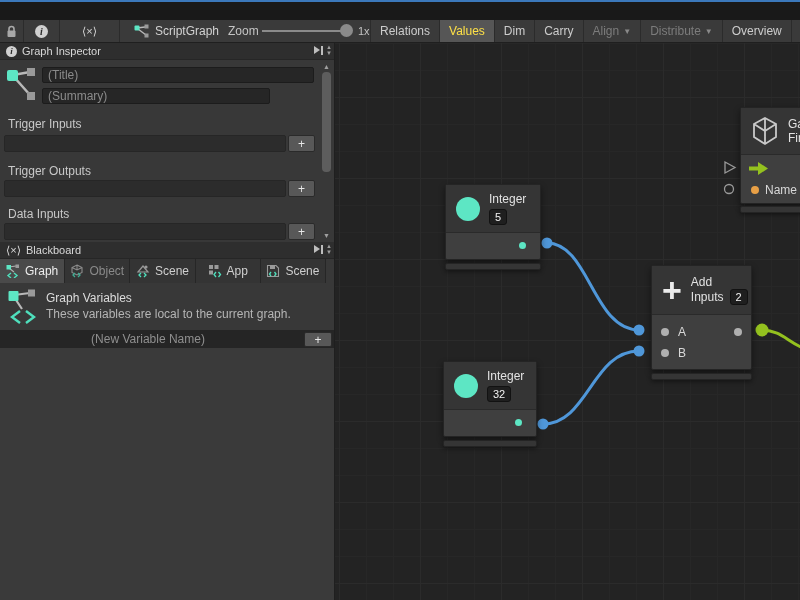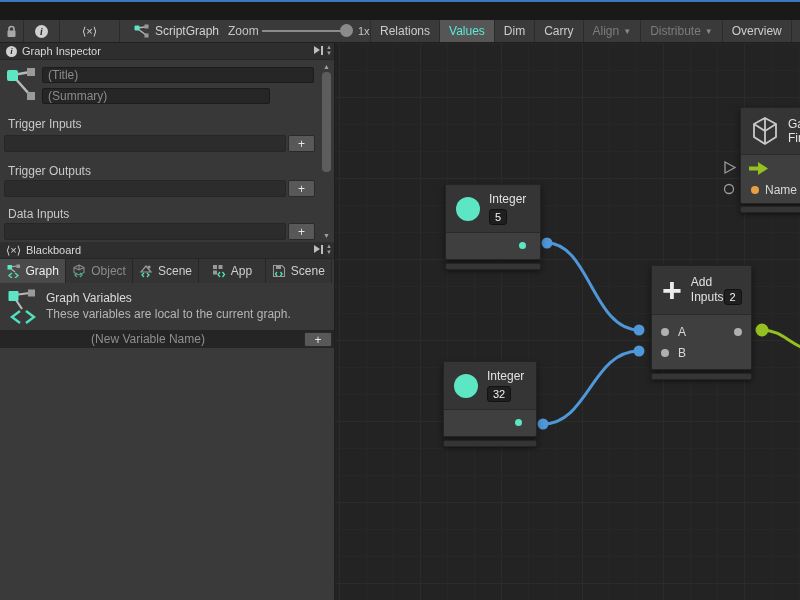--- a/index.html
+++ b/index.html
@@ -41,21 +41,21 @@
   .tb-graphname { position:absolute; left:134px; top:0; height:22px; display:flex; align-items:center; gap:6px; color:#d2d2d2; }
   .tb-zoomlabel { position:absolute; left:228px; top:0; height:22px; display:flex; align-items:center; color:#c4c4c4; }
   .zoom-track { position:absolute; left:262px; top:10px; width:86px; height:2px; background:#8b8b8b; }
   .zoom-handle { position:absolute; left:340px; top:4px; width:13px; height:13px; border-radius:50%; background:#8b8b8b; }
   .tb-zoomval { position:absolute; left:358px; top:0; height:22px; display:flex; align-items:center; color:#c4c4c4; font-size:11px; }
   .tb-right { position:absolute; left:370px; right:0; top:0; height:28px; display:flex; }
   .tb-right .tbtn2 {
     height:22px; padding:0 9px; display:flex; align-items:center; gap:4px;
     border-left:1px solid #2b2b2b; color:#cccccc; white-space:nowrap;
   }
-  .tbtn2.active { background:#565656; color:#5eead4; }
+  .tbtn2.active { background:#565656; color:#fde047; }
   .tbtn2.disabled { color:#7c7c7c; }
   .dd-arrow { font-size:8px; color:#8a8a8a; margin-top:1px; }
   
   .left-panel { position:absolute; left:0; top:43px; width:335px; bottom:0; background:#383838; border-right:1px solid #1f1f1f; }
   .panel-header {
     position:absolute; left:0; right:0; height:17px; background:#2e2e2e;
     border-bottom:1px solid #262626; display:flex; align-items:center; padding-left:6px; gap:5px; color:#d8d8d8; font-size:11px;
   }
   .ph-right { position:absolute; right:2px; top:1px; display:flex; align-items:center; gap:3px; }
   .dock-icon { display:flex; align-items:center; }
@@ -70,21 +70,21 @@
   .sec-label { position:absolute; left:8px; color:#c8c8c8; font-size:12px; }
   .empty-row { position:absolute; left:4px; height:17px; background:#2c2c2c; border:1px solid #262626; border-radius:2px; }
   .plus-btn {
     position:absolute; width:27px; height:17px; background:#585858; border:1px solid #2a2a2a; border-radius:2px;
     color:#e8e8e8; font-size:12px; display:flex; align-items:center; justify-content:center; cursor:default;
   }
   .vscroll { position:absolute; left:320px; width:13px; }
   .vs-arrow { position:absolute; left:0; width:13px; height:9px; color:#9f9f9f; font-size:7px; text-align:center; line-height:9px; }
   .vs-thumb { position:absolute; left:2px; width:9px; border-radius:4px; background:#5d5d5d; }
   
-  .bb-tabs { position:absolute; left:0; right:2px; top:216px; height:24px; background:#2d2d2d; display:flex; }
+  .bb-tabs { position:absolute; left:0; right:8px; top:216px; height:24px; background:#2d2d2d; display:flex; }
   .bb-tab {
     flex:1; display:flex; align-items:center; justify-content:center; gap:5px;
     background:#343434; border-right:1px solid #262626; color:#cfcfcf; font-size:12px;
   }
   .bb-tab.active { background:#4a4a4a; color:#ececec; }
   .bb-tab.dim { color:#8a8a8a; }
   .vars-title { position:absolute; left:46px; top:248px; color:#dcdcdc; font-size:12px; }
   .vars-sub { position:absolute; left:46px; top:264px; color:#b5b5b5; font-size:12px; }
   .newvar-row { position:absolute; left:0; right:0; top:287px; height:18px; background:#252525; }
   .newvar-input {
@@ -343,21 +343,21 @@
         <div class="port-dot" style="right:14px;top:9px;width:7px;height:7px;background:#5de6c4;"></div>
       </div>
     </div>
     <div class="gnode-footer" style="left:108px;top:397px;width:94px;"></div>
 
     <div class="gnode" style="left:316px;top:222px;width:101px;">
       <div class="gnode-header" style="height:49px;">
         <div class="bigplus">+</div>
         <div>
           <div class="n-title">Add</div>
-          <div style="display:flex;align-items:center;">
+          <div style="display:flex;align-items:center;gap:6px;">
             <span class="n-title">Inputs</span>
             <span class="valbox" style="margin-top:0;">2</span>
           </div>
         </div>
       </div>
       <div style="position:relative;height:54px;">
         <div class="prow" style="top:6px;">
           <div class="port-dot" style="left:9px;top:7px;width:8px;height:8px;background:#b0b0b0;"></div>
           <span class="plabel">A</span>
           <div class="port-dot" style="right:9px;top:7px;width:8px;height:8px;background:#b0b0b0;"></div>

